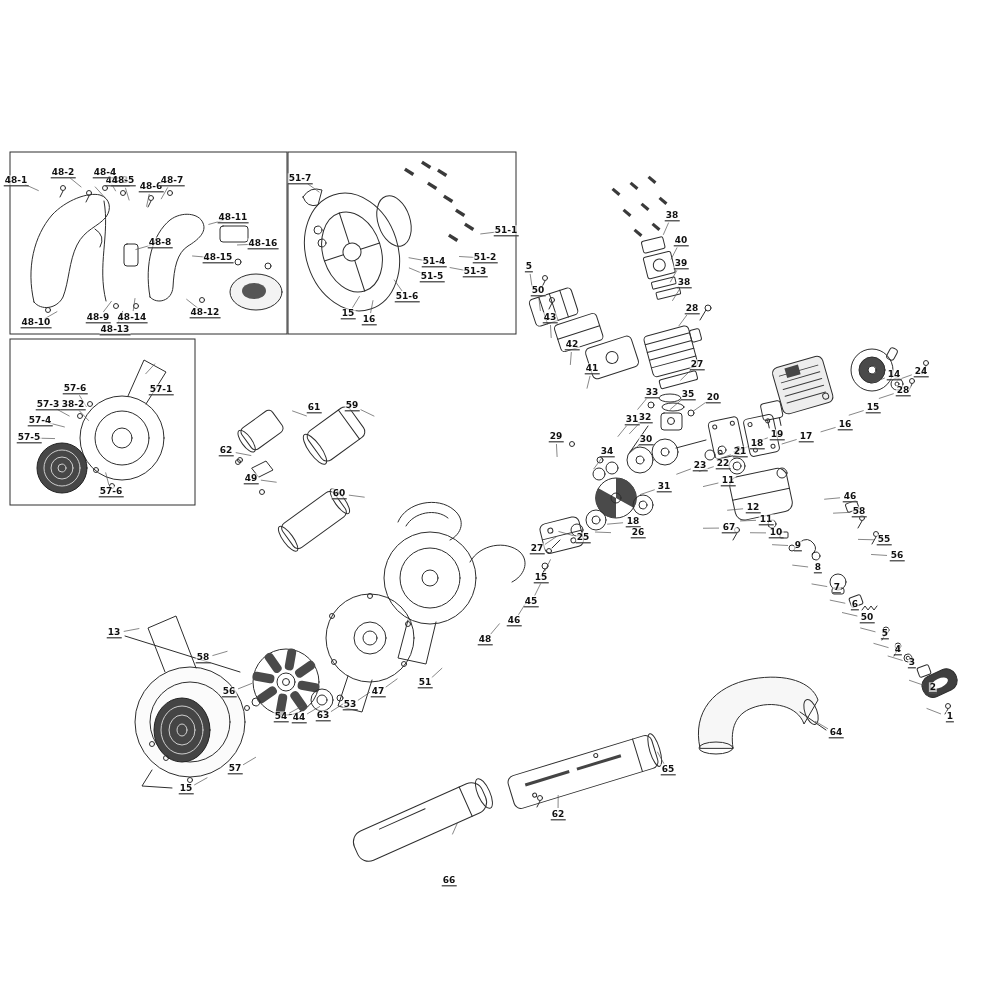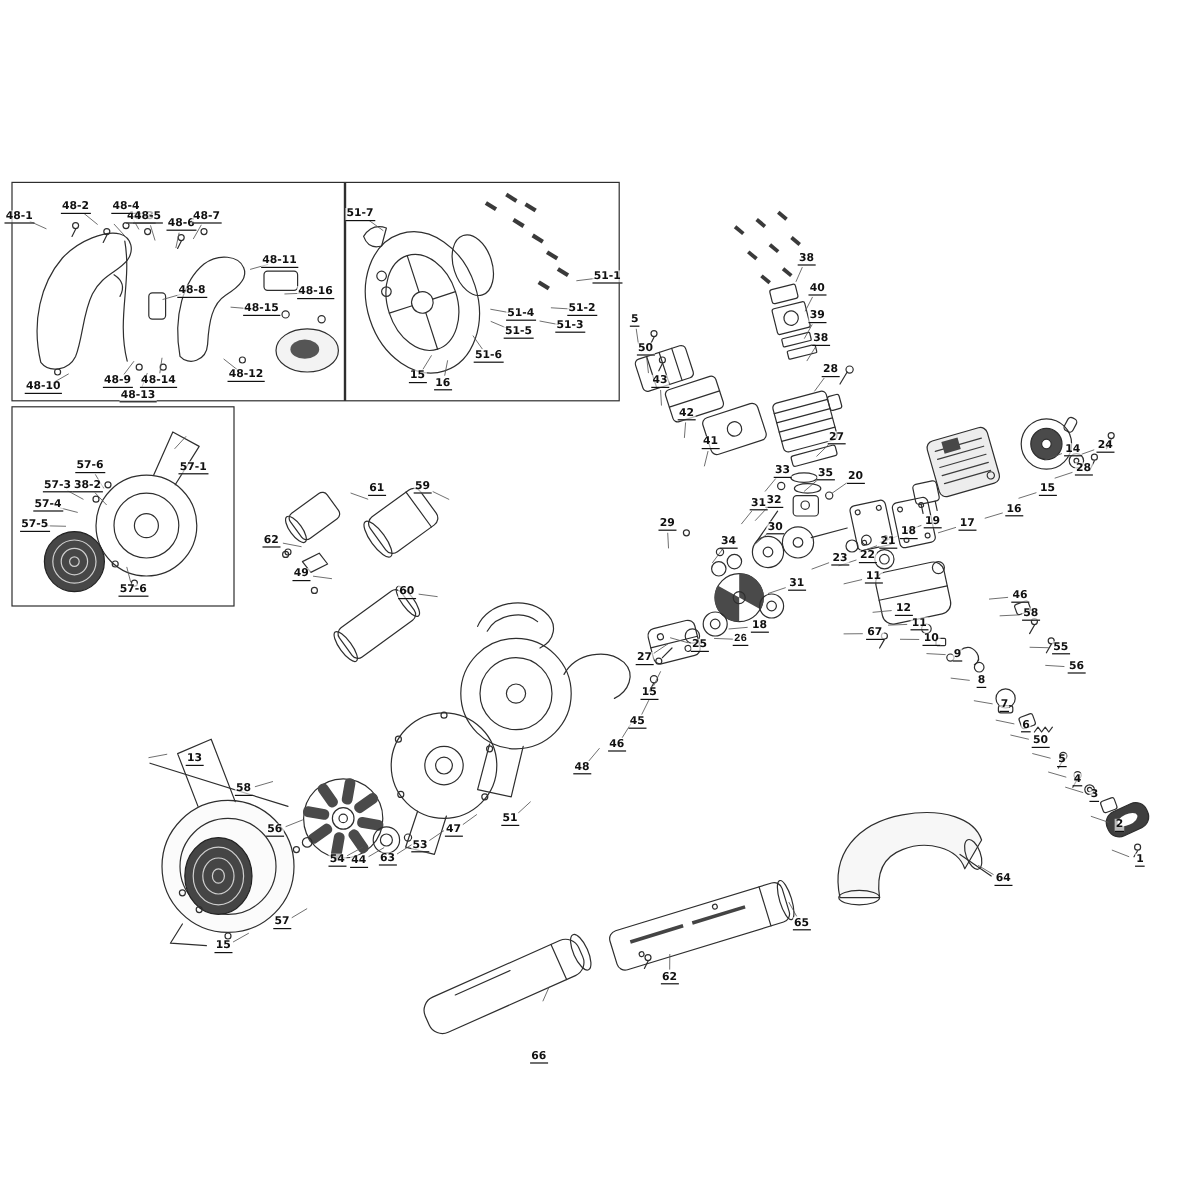--- a/index.html
+++ b/index.html
@@ -559,21 +559,21 @@
       <div class="callout" style="left: 777px; top: 435px;">19</div>
       <div class="callout" style="left: 757px; top: 444px;">18</div>
       <div class="callout" style="left: 806px; top: 437px;">17</div>
       <div class="callout" style="left: 845px; top: 425px;">16</div>
       <div class="callout" style="left: 873px; top: 408px;">15</div>
       <div class="callout" style="left: 894px; top: 375px;">14</div>
       <div class="callout" style="left: 921px; top: 372px;">24</div>
       <div class="callout" style="left: 903px; top: 391px;">28</div>
       <div class="callout" style="left: 664px; top: 487px;">31</div>
       <div class="callout" style="left: 633px; top: 522px;">18</div>
-      <div class="callout" style="left: 617px; top: 533px; font-family: Liberation Mono, monospace;">26</div>
+      <div class="callout" style="left: 638px; top: 533px;">26</div>
       <div class="callout" style="left: 583px; top: 538px;">25</div>
       <div class="callout" style="left: 537px; top: 549px;">27</div>
       <div class="callout" style="left: 541px; top: 578px;">15</div>
       <div class="callout" style="left: 728px; top: 481px;">11</div>
       <div class="callout" style="left: 753px; top: 508px;">12</div>
       <div class="callout" style="left: 766px; top: 520px;">11</div>
       <div class="callout" style="left: 776px; top: 533px;">10</div>
       <div class="callout" style="left: 798px; top: 546px;">9</div>
       <div class="callout" style="left: 729px; top: 528px;">67</div>
       <div class="callout" style="left: 850px; top: 497px;">46</div>
@@ -598,21 +598,21 @@
       <div class="callout" style="left: 514px; top: 621px;">46</div>
       <div class="callout" style="left: 485px; top: 640px;">48</div>
       <div class="callout" style="left: 425px; top: 683px;">51</div>
       <div class="callout" style="left: 378px; top: 692px;">47</div>
       <div class="callout" style="left: 350px; top: 705px;">53</div>
       <div class="callout" style="left: 323px; top: 716px;">63</div>
       <div class="callout" style="left: 299px; top: 718px;">44</div>
       <div class="callout" style="left: 281px; top: 717px;">54</div>
       <div class="callout" style="left: 229px; top: 692px;">56</div>
       <div class="callout" style="left: 203px; top: 658px;">58</div>
-      <div class="callout" style="left: 114px; top: 633px; margin-left: 48px;">13</div>
+      <div class="callout" style="left: 114px; top: 633px;">13</div>
       <div class="callout" style="left: 235px; top: 769px;">57</div>
       <div class="callout" style="left: 186px; top: 789px;">15</div>
       <div class="callout" style="left: 449px; top: 841px; margin-top: 40px;">66</div>
       <div class="callout" style="left: 558px; top: 815px;">62</div>
       <div class="callout" style="left: 668px; top: 770px;">65</div>
       <div class="callout" style="left: 836px; top: 733px;">64</div>
     </div>
 
 </div>
 

